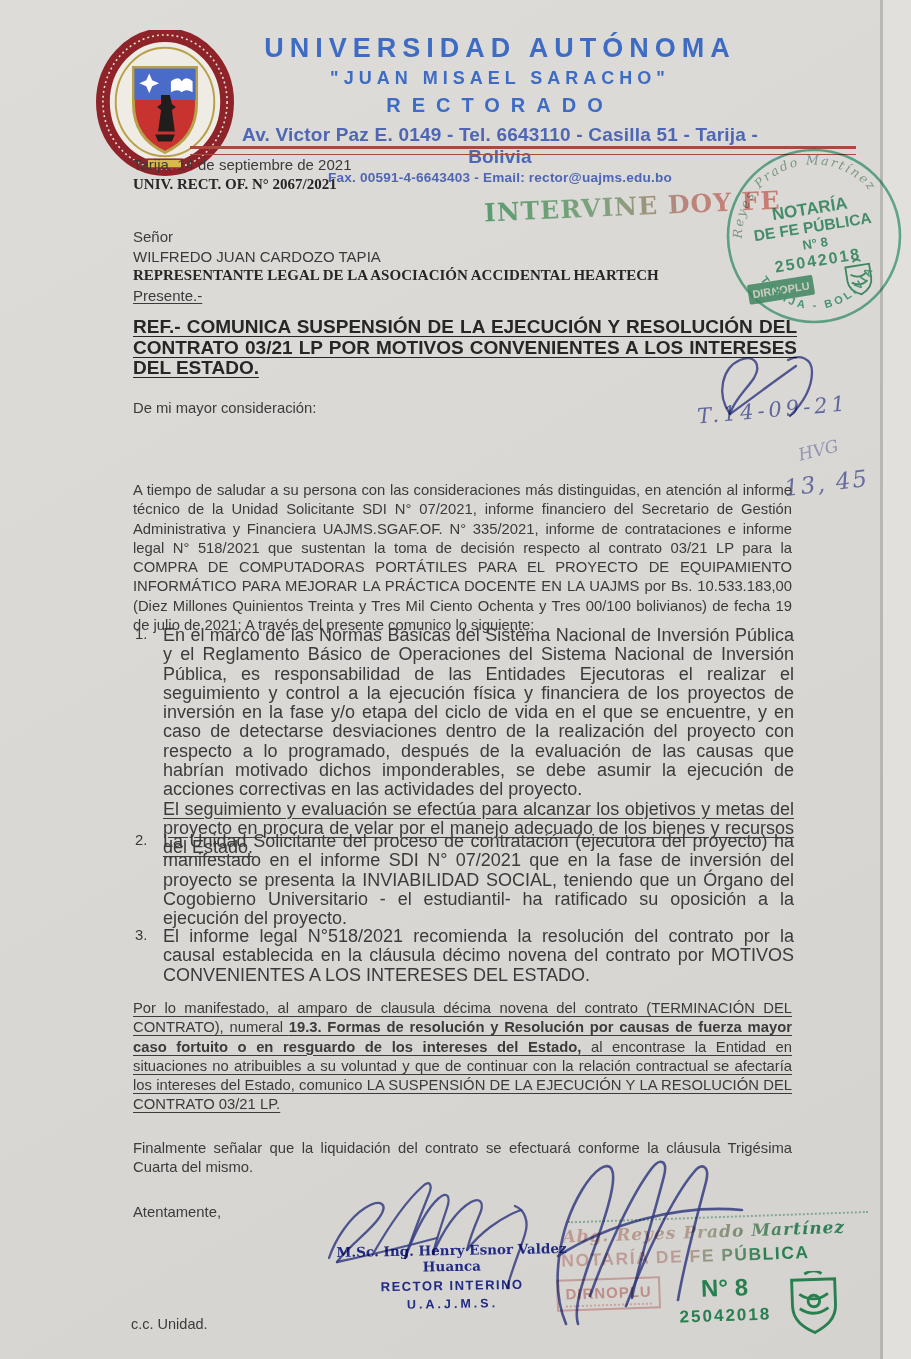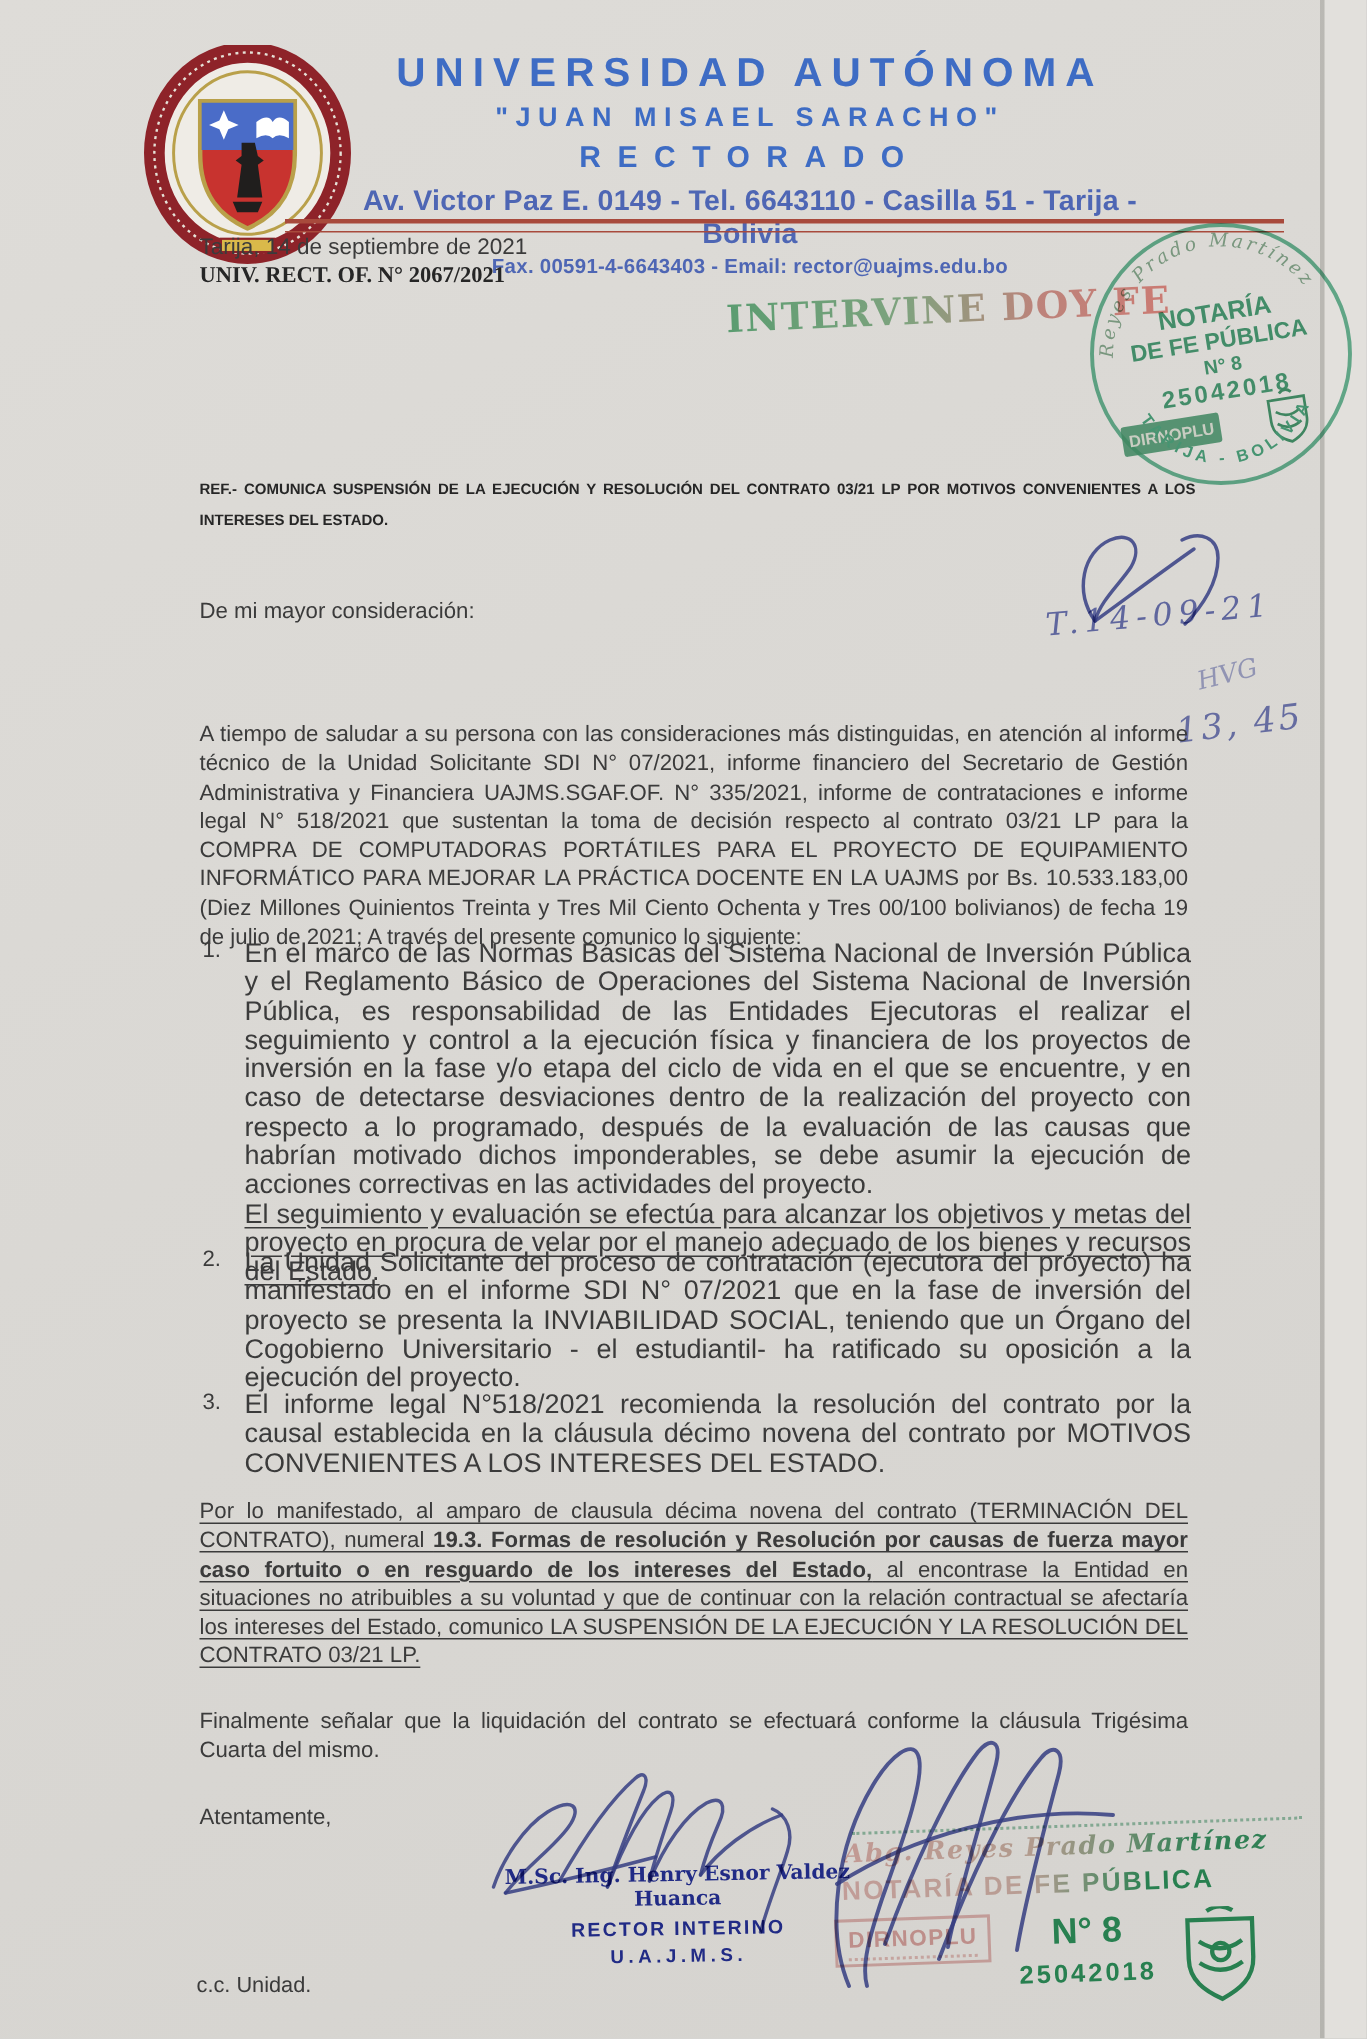--- a/index.html
+++ b/index.html
@@ -34,22 +34,22 @@
     background:linear-gradient(90deg,#44925f 0%,#6f9a70 40%,#b8756c 70%,#c96a62 100%);
     -webkit-background-clip:text;background-clip:text;color:transparent;opacity:.85;
   }
 
   .stamp-top{position:absolute;left:712px;top:142px;width:200px;height:192px;mix-blend-mode:multiply;opacity:.88;}
   .stamp-green-text{fill:#35996b;font-family:"Liberation Sans",sans-serif;font-weight:bold;}
 
   .recipient{position:absolute;left:133px;top:227px;font-size:15px;line-height:19.6px;}
   .ref{
     position:absolute;left:133px;top:317px;width:664px;
-    font-size:10px;font-weight:bold;line-height:20.5px;color:#262626;
-    text-underline-offset:3px;text-align:justify;
+    font-size:19px;font-weight:bold;line-height:20.5px;color:#262626;
+    text-decoration:underline;text-underline-offset:3px;text-align:justify;
   }
 
   .para{position:absolute;left:133px;width:659px;font-size:14.8px;line-height:19.3px;text-align:justify;}
   .greeting{top:399px;text-align:left;}
   .intro{top:437px;margin-top:44px;}
   .closing{top:999px;text-decoration:underline;text-underline-offset:2.5px;}
   .final{top:1139px;}
   .signoff{top:1203px;text-align:left;}
   .cc{position:absolute;left:131px;top:1316px;font-size:14.5px;}
 
@@ -153,20 +153,26 @@
         <path d="M4,4 h24 v14 c0,8 -5,12 -12,15 c-7,-3 -12,-7 -12,-15 z"></path>
         <path d="M8,12 q8,6 16,0 M8,20 q8,6 16,0"></path>
         <path d="M12,0 q4,-4 8,0"></path>
       </g>
     </g>
     <text font-family="Liberation Sans,sans-serif" font-size="11" font-weight="bold" fill="#3aa478" letter-spacing="3">
       <textPath href="#arcBot" startOffset="6%">TARIJA - BOLIVIA</textPath>
     </text>
   </svg>
 
+  <div class="recipient">
+    <div>Señor</div>
+    <div>WILFREDO JUAN CARDOZO TAPIA</div>
+    <div class="bold">REPRESENTANTE LEGAL DE LA ASOCIACIÓN ACCIDENTAL HEARTECH</div>
+    <div class="u">Presente.-</div>
+  </div>
 
   <div class="ref">REF.- COMUNICA SUSPENSIÓN DE LA EJECUCIÓN Y RESOLUCIÓN DEL CONTRATO 03/21 LP POR MOTIVOS CONVENIENTES A LOS INTERESES DEL ESTADO.</div>
 
   <svg class="sig sig-annot" viewBox="0 0 130 80">
     <path d="M30,64 C16,44 22,18 40,10 C54,4 62,14 54,28 C46,40 34,50 30,64"></path>
     <path d="M30,64 C52,48 76,30 96,16"></path>
     <path d="M88,10 C100,4 112,8 112,22 C112,38 102,54 90,66"></path>
   </svg>
   <div class="hand hand-date">T.14-09-21</div>
   <div class="hand hand-initials">HVG</div>

